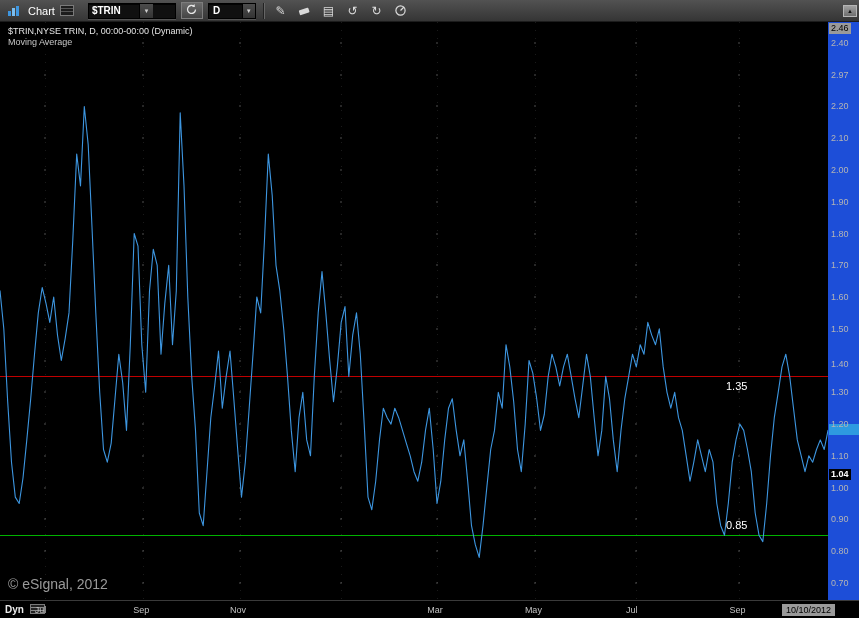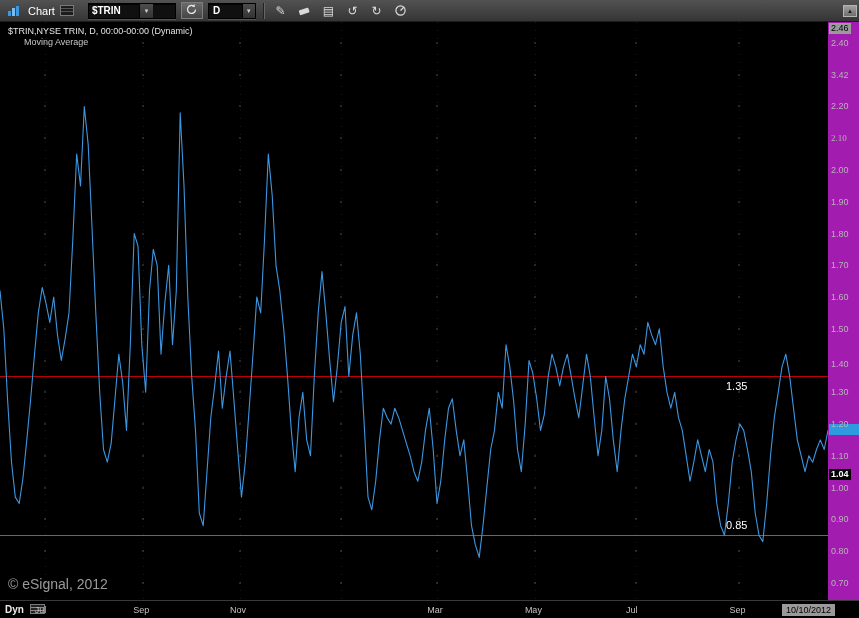--- a/index.html
+++ b/index.html
@@ -22,26 +22,26 @@
   .interval-text{color:#fff;font-size:10px;font-weight:bold;padding:0 4px;width:26px;}
   .tb-raised{width:22px;height:17px;background:linear-gradient(#6b6b6b,#454545);border:1px solid #7d7d7d;
     display:flex;align-items:center;justify-content:center;box-sizing:border-box;}
   .sep{width:1px;height:16px;background:#222;box-shadow:1px 0 0 #666;margin:0 2px;}
   .tbicon{width:19px;height:18px;display:flex;align-items:center;justify-content:center;color:#dcdcdc;font-size:12px;}
 
   
   .plot{position:absolute;top:22px;left:0;width:828px;height:578px;background:#000;}
   .plot svg{position:absolute;top:0;left:0;}
   .chart-info{position:absolute;left:8px;top:4px;color:#e4e4e4;font-size:9px;white-space:nowrap;}
-  .study-label{position:absolute;left:24px;top:15px;color:#c6c6c6;font-size:9px;}
+  .study-label{position:absolute;left:8px;top:15px;color:#c6c6c6;font-size:9px;}
   .copyright{position:absolute;left:8px;bottom:8px;color:#9a9a9a;font-size:14px;}
   .hline-label{position:absolute;left:726px;color:#fff;font-size:11px;}
 
   
-  .yaxis{position:absolute;top:22px;left:828px;width:31px;height:578px;background:#a21caf;}
+  .yaxis{position:absolute;top:22px;left:828px;width:31px;height:578px;background:#1d4ed8;}
   .ytick{position:absolute;left:3px;color:#b4b4b4;font-size:9px;line-height:10px;}
   .axis-badge{position:absolute;left:1px;font-size:9px;line-height:11px;height:11px;padding:0 2px;}
   .badge-top{top:1px;background:#9a9a9a;color:#000;}
   .badge-last{background:#2e9ae0;color:#000;font-weight:bold;padding-left:46px;}
   .badge-ma{background:#000;color:#fff;font-weight:bold;}
 
   
   .xaxis{position:absolute;top:600px;left:0;width:859px;height:18px;background:#000;border-top:1px solid #3a3a3a;box-sizing:border-box;}
   .xtick{position:absolute;top:4px;color:#c2c2c2;font-size:9px;}
   .dyn-label{position:absolute;left:5px;top:3px;color:#ececec;font-size:10px;font-weight:bold;}
@@ -277,23 +277,23 @@
     <div class="hline-label" id="hline-upper-label" style="top: 358.422px;">1.35</div>
     <div class="hline-label" id="hline-lower-label" style="top: 497.213px;">0.85</div>
     <div class="copyright">© eSignal, 2012</div>
   </div>
 
   <div class="yaxis" id="yticks">
     <div class="axis-badge badge-top">2.46</div>
     <div class="axis-badge badge-last" id="last-badge" style="top: 402.411px;">1.18</div>
     <div class="axis-badge badge-ma" id="ma-badge" style="top: 446.873px; text-align: center;">1.04</div>
   <div class="ytick" style="top: 15.9604px;">2.40</div>
-      <div class="ytick" style="top: 47.7187px;">3.42</div>
+      <div class="ytick" style="top: 47.7187px;">2.97</div>
       <div class="ytick" style="top: 79.4769px;">2.20</div>
-      <div class="ytick" style="top: 111.235px; font-family: Liberation Serif, serif;">2.10</div>
+      <div class="ytick" style="top: 111.235px;">2.10</div>
       <div class="ytick" style="top: 142.993px;">2.00</div>
       <div class="ytick" style="top: 174.752px;">1.90</div>
       <div class="ytick" style="top: 206.51px;">1.80</div>
       <div class="ytick" style="top: 238.268px;">1.70</div>
       <div class="ytick" style="top: 270.026px;">1.60</div>
       <div class="ytick" style="top: 301.785px;">1.50</div>
       <div class="ytick" style="top: 337px;">1.40</div>
       <div class="ytick" style="top: 365.301px;">1.30</div>
       <div class="ytick" style="top: 397.059px;">1.20</div>
       <div class="ytick" style="top: 428.818px;">1.10</div>

